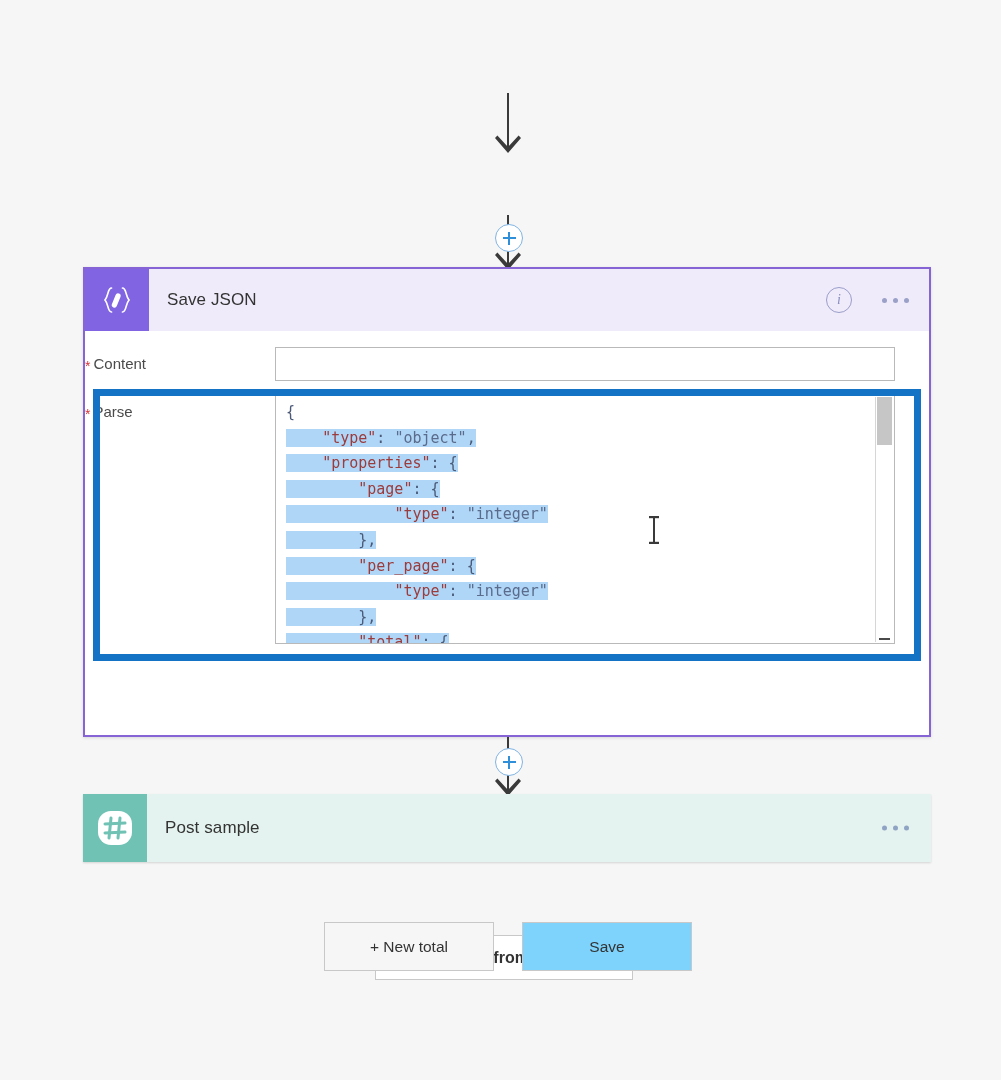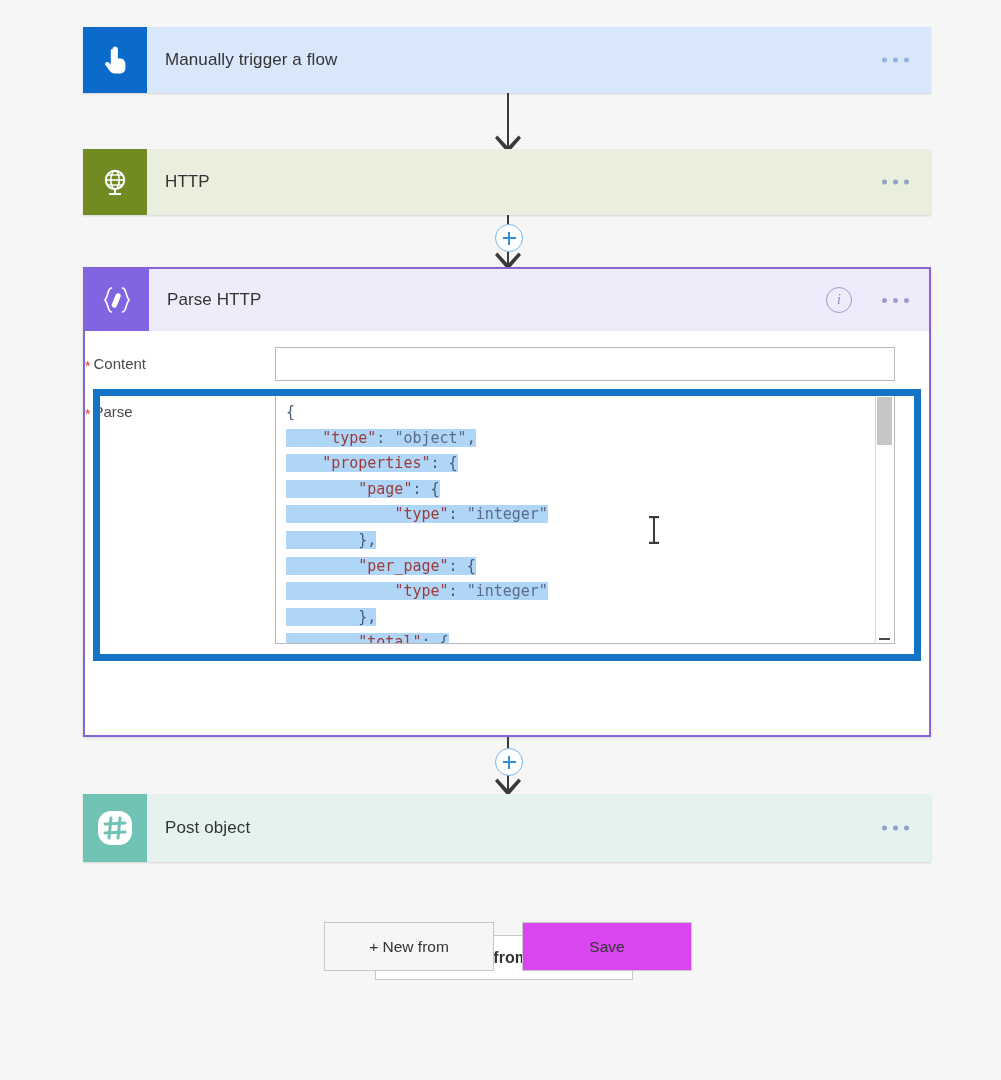--- a/index.html
+++ b/index.html
@@ -287,21 +287,21 @@
     width: 170px;
     height: 49px;
     background: #f6f6f6;
   }
   #btn-save {
     position: absolute;
     left: 522px;
     top: 922px;
     width: 170px;
     height: 49px;
-    background: #d946ef;
+    background: #7dd3fc;
   }
 
   
   .connector { position: absolute; }
   .plus-btn {
     position: absolute;
     width: 26px;
     height: 26px;
     border-radius: 50%;
     border: 1.5px solid #7fb4e3;
@@ -325,82 +325,45 @@
     width: 2px;
     height: 13px;
     background: #2f8fd8;
   }
 </style>
 </head>
 <body>
 
 <div class="canvas">
 
-  <div class="card" id="card-trigger">
-    <div class="card-icon" style="background: rgb(11, 107, 203);">
-      <svg width="34" height="34" viewBox="0 0 34 34" aria-hidden="true">
-        <path d="M14.5 6.2c0-1.5 1.2-2.7 2.7-2.7s2.7 1.2 2.7 2.7v9.3h1.9c3.2 0 5.6 2.1 5.6 5.4v4.1c0 3.3-2.4 5.5-5.6 5.5h-5.3c-2 0-3.4-.8-4.6-2.4l-4.3-5.8c-.7-1 -.5-2.3.5-3 1-.7 2.3-.5 3 .4l1.7 2.2V6.2z" fill="#ffffff"></path>
-        <path d="M16.1 8.5c0-.9.5-1.5 1.1-1.5s1.1.6 1.1 1.5v6.6h-2.2V8.5z" fill="#0b6bcb" opacity="0"></path>
-      </svg>
-    </div>
-    <div class="card-body" style="background: rgb(217, 231, 251);">
-      <span class="card-title">Manually trigger a flow</span>
-      <span class="dots">
-          <i></i>
-          <i></i>
-          <i></i>
-        </span>
-    </div>
-  </div>
 
   <div class="connector" style="left:507px; top:93px; width:2px; height:56px; background:#3a3a3a;"></div>
   <svg class="connector" style="left:492px; top:128px;" width="32" height="26">
     <path d="M16 25 L3 10 L5.4 7.6 L16 19 L26.6 7.6 L29 10 Z" fill="#3a3a3a"></path>
   </svg>
 
-  <div class="card" id="card-http">
-    <div class="card-icon" style="background: rgb(113, 138, 33);">
-      <svg width="32" height="32" viewBox="0 0 32 32" aria-hidden="true">
-        <circle cx="16" cy="14" r="9.2" fill="none" stroke="#ffffff" stroke-width="2"></circle>
-        <ellipse cx="16" cy="14" rx="4.2" ry="9.2" fill="none" stroke="#ffffff" stroke-width="1.6"></ellipse>
-        <line x1="6.8" y1="14" x2="25.2" y2="14" stroke="#ffffff" stroke-width="1.6"></line>
-        <line x1="8.2" y1="9" x2="23.8" y2="9" stroke="#ffffff" stroke-width="1.4"></line>
-        <line x1="8.2" y1="19" x2="23.8" y2="19" stroke="#ffffff" stroke-width="1.4"></line>
-        <line x1="16" y1="23" x2="16" y2="27" stroke="#ffffff" stroke-width="2"></line>
-        <line x1="10" y1="28" x2="22" y2="28" stroke="#ffffff" stroke-width="2"></line>
-      </svg>
-    </div>
-    <div class="card-body" style="background: rgb(233, 238, 221);">
-      <span class="card-title">HTTP</span>
-      <span class="dots">
-          <i></i>
-          <i></i>
-          <i></i>
-        </span>
-    </div>
-  </div>
 
   <div class="connector" style="left:507px; top:215px; width:2px; height:52px; background:#3a3a3a;"></div>
   <div class="plus-btn" style="left:495px; top:224px;"></div>
   <svg class="connector" style="left:492px; top:245px;" width="32" height="26">
     <path d="M16 25 L3 10 L5.4 7.6 L16 19 L26.6 7.6 L29 10 Z" fill="#3a3a3a"></path>
   </svg>
 
   <div id="card-parsejson" style="border-color: rgb(135, 100, 214);">
 
     <div class="pj-header" style="background: rgb(240, 235, 251);">
       <div class="card-icon" style="background: rgb(129, 100, 226);">
         <svg width="36" height="32" viewBox="0 0 36 32" aria-hidden="true">
           <path d="M12.5 4 C8.5 4 9.6 12 6 16 c3.6 4 2.5 12 6.5 12" fill="none" stroke="#ffffff" stroke-width="1.7" stroke-linecap="round"></path>
           <path d="M23.5 4 C27.5 4 26.4 12 30 16 c-3.6 4 -2.5 12 -6.5 12" fill="none" stroke="#ffffff" stroke-width="1.7" stroke-linecap="round"></path>
           <rect x="14.6" y="9" width="5.2" height="15" rx="2.6" transform="rotate(22 17.2 16.5)" fill="#ffffff"></rect>
         </svg>
       </div>
       <div class="card-body">
-        <span class="card-title">Parse HTTP</span>
+        <span class="card-title">Save JSON</span>
       </div>
       <div class="pj-actions">
         <span class="info-icon">i</span>
         <span class="dots">
             <i></i>
             <i></i>
             <i></i>
           </span>
       </div>
     </div>
@@ -450,25 +413,25 @@
         <rect x="5" y="5" width="34" height="34" rx="13" fill="#ffffff"></rect>
         <g stroke="#6fc2b4" stroke-width="3" stroke-linecap="round">
           <line x1="18" y1="12" x2="16" y2="32"></line>
           <line x1="27" y1="12" x2="25" y2="32"></line>
           <line x1="12" y1="18" x2="32" y2="17"></line>
           <line x1="12" y1="27" x2="32" y2="26"></line>
         </g>
       </svg>
     </div>
     <div class="card-body" style="background: rgb(228, 243, 239);">
-      <span class="card-title">Post object</span>
+      <span class="card-title">Post sample</span>
       <span class="dots">
           <i></i>
           <i></i>
           <i></i>
         </span>
     </div>
   </div>
 
-  <button class="btn" id="btn-newstep">+ New from</button>
+  <button class="btn" id="btn-newstep">+ New total</button>
   <button class="btn" id="btn-save">Save</button>
 
 </div>
 
 </body></html>

